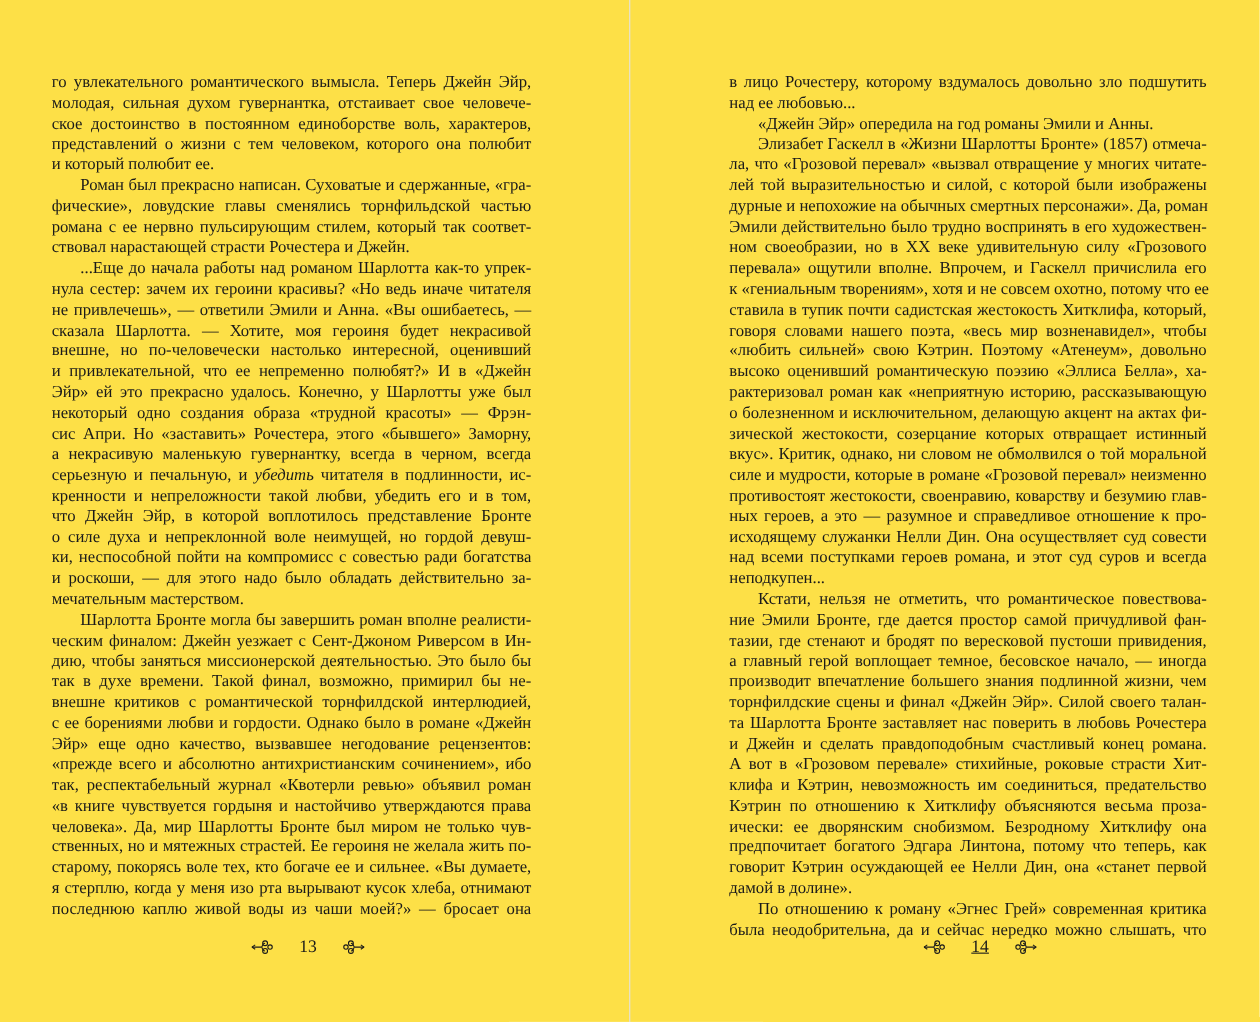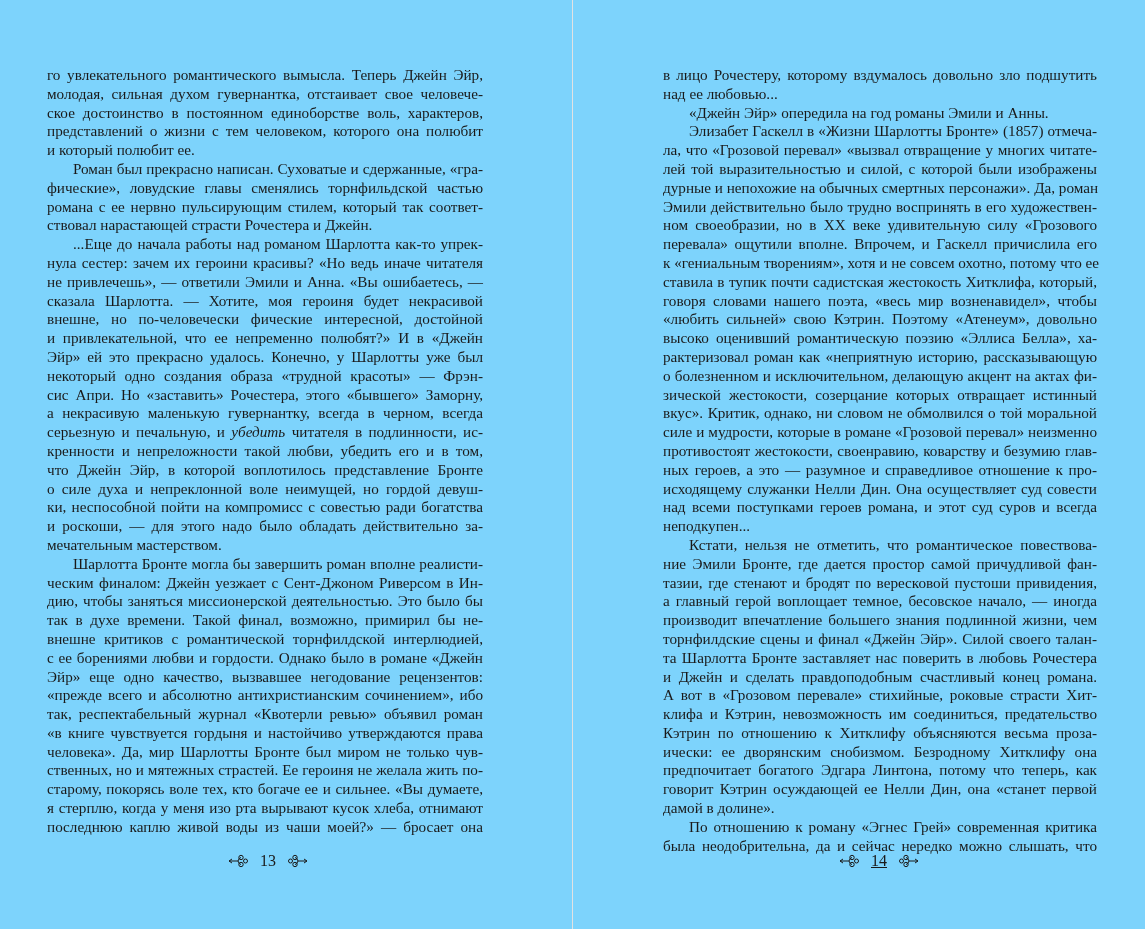--- a/index.html
+++ b/index.html
@@ -12,21 +12,21 @@
       height: 929px;
       position: relative;
       overflow: hidden;
       font-family: "Liberation Serif", "DejaVu Serif", serif;
       color: #1a1a1a;
     }
     .spread {
       position: absolute;
       left: 0; top: 0;
       width: 1145px; height: 929px;
-      background: #7dd3fc;
+      background: #fde047;
     }
     .spine {
       position: absolute;
       left: 572px;
       top: 0;
       width: 1px;
       height: 929px;
       background: #e2e2e2;
     }
     .page {
@@ -55,21 +55,21 @@
     }
     .line.last { text-align-last: left; }
     .line.indent { padding-left: 26px; }
     .line span { white-space: normal; }
     em { font-style: italic; }
     .folio {
       position: absolute;
       top: 852px;
       display: flex;
       align-items: center;
-      gap: 10px;
+      gap: 22px;
       font-size: 16px;
       color: #1a1a1a;
     }
     .page.left .folio { left: 228px; }
     .page.right .folio { left: 266px; text-decoration: underline; }
     .orn {
       display: inline-block;
       width: 22px;
       height: 16px;
     }
@@ -87,21 +87,21 @@
         <div class="line">представлений о жизни с тем человеком, которого она полюбит</div>
         <div class="line last">и который полюбит ее.</div>
         <div class="line indent">Роман был прекрасно написан. Суховатые и сдержанные, «гра-</div>
         <div class="line">фические», ловудские главы сменялись торнфильдской частью</div>
         <div class="line">романа с ее нервно пульсирующим стилем, который так соответ-</div>
         <div class="line last">ствовал нарастающей страсти Рочестера и Джейн.</div>
         <div class="line indent">...Еще до начала работы над романом Шарлотта как-то упрек-</div>
         <div class="line">нула сестер: зачем их героини красивы? «Но ведь иначе читателя</div>
         <div class="line">не привлечешь», — ответили Эмили и Анна. «Вы ошибаетесь, —</div>
         <div class="line">сказала Шарлотта. — Хотите, моя героиня будет некрасивой</div>
-        <div class="line">внешне, но по-человечески фические интересной, достойной</div>
+        <div class="line">внешне, но по-человечески настолько интересной, оценивший</div>
         <div class="line">и привлекательной, что ее непременно полюбят?» И в «Джейн</div>
         <div class="line">Эйр» ей это прекрасно удалось. Конечно, у Шарлотты уже был</div>
         <div class="line">некоторый одно создания образа «трудной красоты» — Фрэн-</div>
         <div class="line">сис Апри. Но «заставить» Рочестера, этого «бывшего» Заморну,</div>
         <div class="line">а некрасивую маленькую гувернантку, всегда в черном, всегда</div>
         <div class="line"><span>серьезную и печальную, и </span><em>убедить</em><span> читателя в подлинности, ис-</span></div>
         <div class="line">кренности и непреложности такой любви, убедить его и в том,</div>
         <div class="line">что Джейн Эйр, в которой воплотилось представление Бронте</div>
         <div class="line">о силе духа и непреклонной воле неимущей, но гордой девуш-</div>
         <div class="line">ки, неспособной пойти на компромисс с совестью ради богатства</div>

